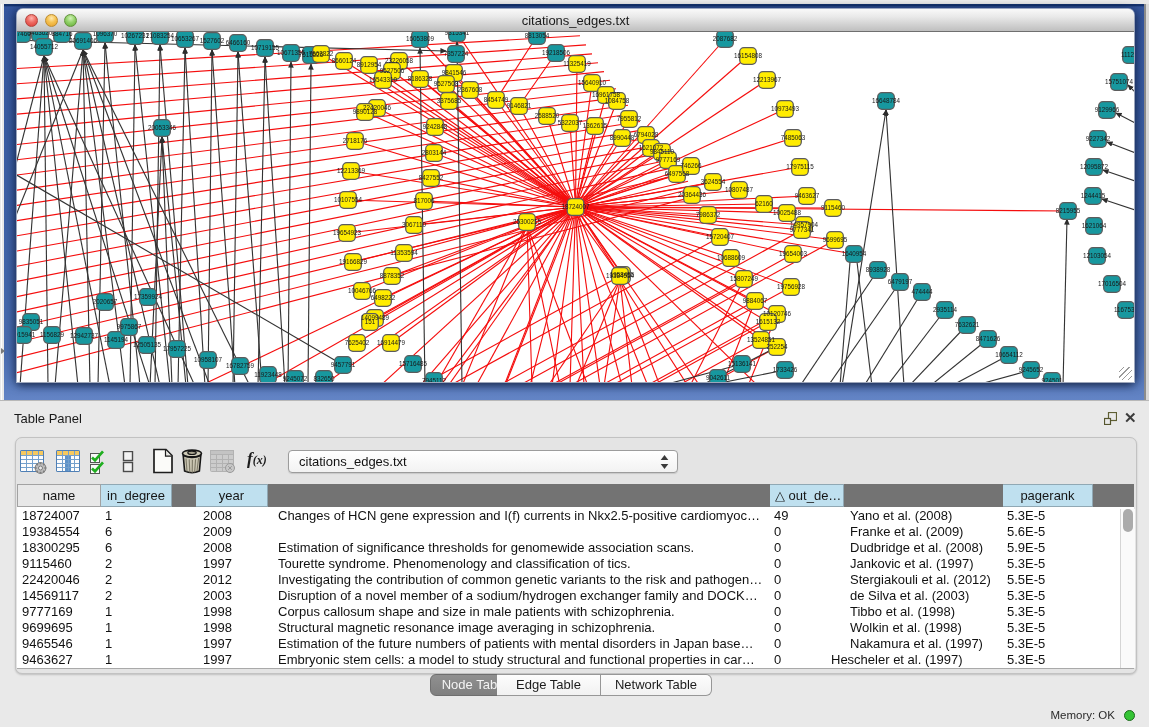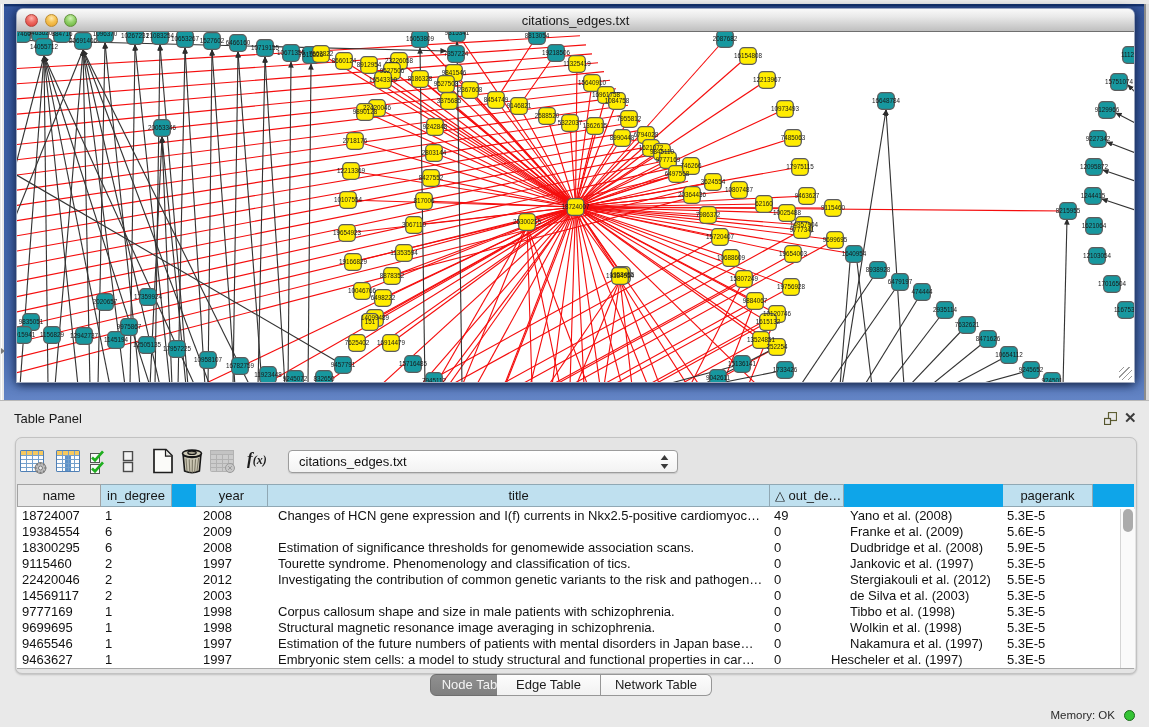--- a/index.html
+++ b/index.html
@@ -13,21 +13,21 @@
 #tlr{left:8px;background:radial-gradient(circle at 50% 30%,#ffb3ad 0%,#ee6b63 45%,#d93831 100%);border:1px solid #b4443e}
 #tly{left:27.5px;background:radial-gradient(circle at 50% 30%,#ffe9af 0%,#f5c251 45%,#e59e2a 100%);border:1px solid #bd8c2f}
 #tlg{left:47px;background:radial-gradient(circle at 50% 30%,#d2f2b8 0%,#93d26a 45%,#62ac35 100%);border:1px solid #62913c}
 #canvas{position:absolute;left:0;top:23px;width:1117px;height:350px;background:#fff;overflow:hidden}
 #grip{position:absolute;right:2px;bottom:2px;width:13px;height:13px;background:repeating-linear-gradient(135deg,transparent 0 3px,#9a9a9a 3px 4px)}
 #tp{position:absolute;left:0;top:400px;width:1149px;height:327px;background:#e9e9e9;border-top:1px solid #b8b8b8}
 #tplabel{position:absolute;left:14px;top:10px;font-size:13px;color:#1a1a1a}
 #box{position:absolute;left:15px;top:437px;width:1122px;height:237px;background:#e4e4e4;border:1px solid #c2c2c2;border-radius:7px;box-shadow:0 1px 2px rgba(0,0,0,.18)}
 #dd{position:absolute;left:288px;top:450px;width:390px;height:23px;background:linear-gradient(180deg,#ffffff,#f2f2f2);border:1px solid #9c9c9c;border-radius:4px;box-shadow:0 1px 1px rgba(0,0,0,.12)}
 #ddtext{position:absolute;left:10px;top:3px;font-size:13px;color:#111}
-#hdr{position:absolute;left:17px;top:484px;width:1117px;height:23px;background:#0ea5e9}
+#hdr{position:absolute;left:17px;top:484px;width:1117px;height:23px;background:#737373}
 .hc{position:absolute;top:0;height:23px;background:#bfe0ef;border:1px solid #90a8b4;border-left:none;font-size:13px;color:#161616;text-align:center;line-height:22px}
 #bodyrows{position:absolute;left:17px;top:507px;width:1117px;height:162px;background:#fff;border-bottom:1px solid #a9a9a9}
 .tr{position:absolute;left:0;width:1149px;height:16px;font-size:13px;color:#111;white-space:nowrap}
 .tr span{position:absolute;top:1px}
 #sb{position:absolute;left:1120px;top:509px;width:15px;height:159px;background:#fafafa;border-left:1px solid #d5d5d5}
 #thumb{position:absolute;left:1122.5px;top:509px;width:10px;height:23px;background:#ababab;border-radius:5px}
 .tab{position:absolute;top:674px;height:22px;border:1px solid #979797;font-size:13px;color:#1c1c1c;text-align:center;line-height:20px;background:linear-gradient(180deg,#fdfdfd,#f1f1f1)}
 #tab1{left:430px;width:89px;border-radius:6px 0 0 6px;background:linear-gradient(180deg,#909090,#7f7f7f);color:#f4f4f4;border-color:#6e6e6e}
 #tab2{left:497px;width:104px;border-left:none}
 #tab3{left:601px;width:111px;border-left:none;border-radius:0 6px 6px 0}
@@ -648,21 +648,20 @@
     <div id="ddtext">citations_edges.txt</div>
 <svg style="position:absolute;right:8px;top:4px" width="9" height="15">
       <path d="M4.5,0L8.3,5H0.7Z" fill="#3a3a3a"></path>
       <path d="M4.5,14L8.3,9H0.7Z" fill="#3a3a3a"></path>
     </svg>
   </div>
 <div id="hdr">
   <div class="hc" style="left:0;width:84px;background:#e8e8e8;border-color:#a2a2a2;border-left:1px solid #a2a2a2">name</div>
   <div class="hc" style="left:84px;width:71px">in_degree</div>
   <div class="hc" style="left:179px;width:72px">year</div>
-  <div class="hc" style="left:251px;width:502px">title</div>
   <div class="hc" style="left:753px;width:74px;text-align:left;padding-left:5px">△ out_de…</div>
   <div class="hc" style="left:986px;width:90px">pagerank</div>
 </div>
 <div id="bodyrows"></div>
 <div>
     <div class="tr" style="top:507px">
       <span style="left:22px">18724007</span>
       <span style="left:105px">1</span>
       <span style="left:203px">2008</span>
       <span style="left:278px">Changes of HCN gene expression and I(f) currents in Nkx2.5-positive cardiomyoc…</span>
@@ -702,20 +701,21 @@
       <span style="left:203px">2012</span>
       <span style="left:278px">Investigating the contribution of common genetic variants to the risk and pathogen…</span>
       <span style="left:774px">0</span>
       <span style="left:850px">Stergiakouli et al. (2012)</span>
       <span style="left:1007px">5.5E-5</span>
     </div>
 <div class="tr" style="top:587px">
       <span style="left:22px">14569117</span>
       <span style="left:105px">2</span>
       <span style="left:203px">2003</span>
+      <span style="left:278px">Disruption of a novel member of a sodium/hydrogen exchanger family and DOCK…</span>
       <span style="left:774px">0</span>
       <span style="left:850px">de Silva et al. (2003)</span>
       <span style="left:1007px">5.3E-5</span>
     </div>
 <div class="tr" style="top:603px">
       <span style="left:22px">9777169</span>
       <span style="left:105px">1</span>
       <span style="left:203px">1998</span>
       <span style="left:278px">Corpus callosum shape and size in male patients with schizophrenia.</span>
       <span style="left:774px">0</span>

